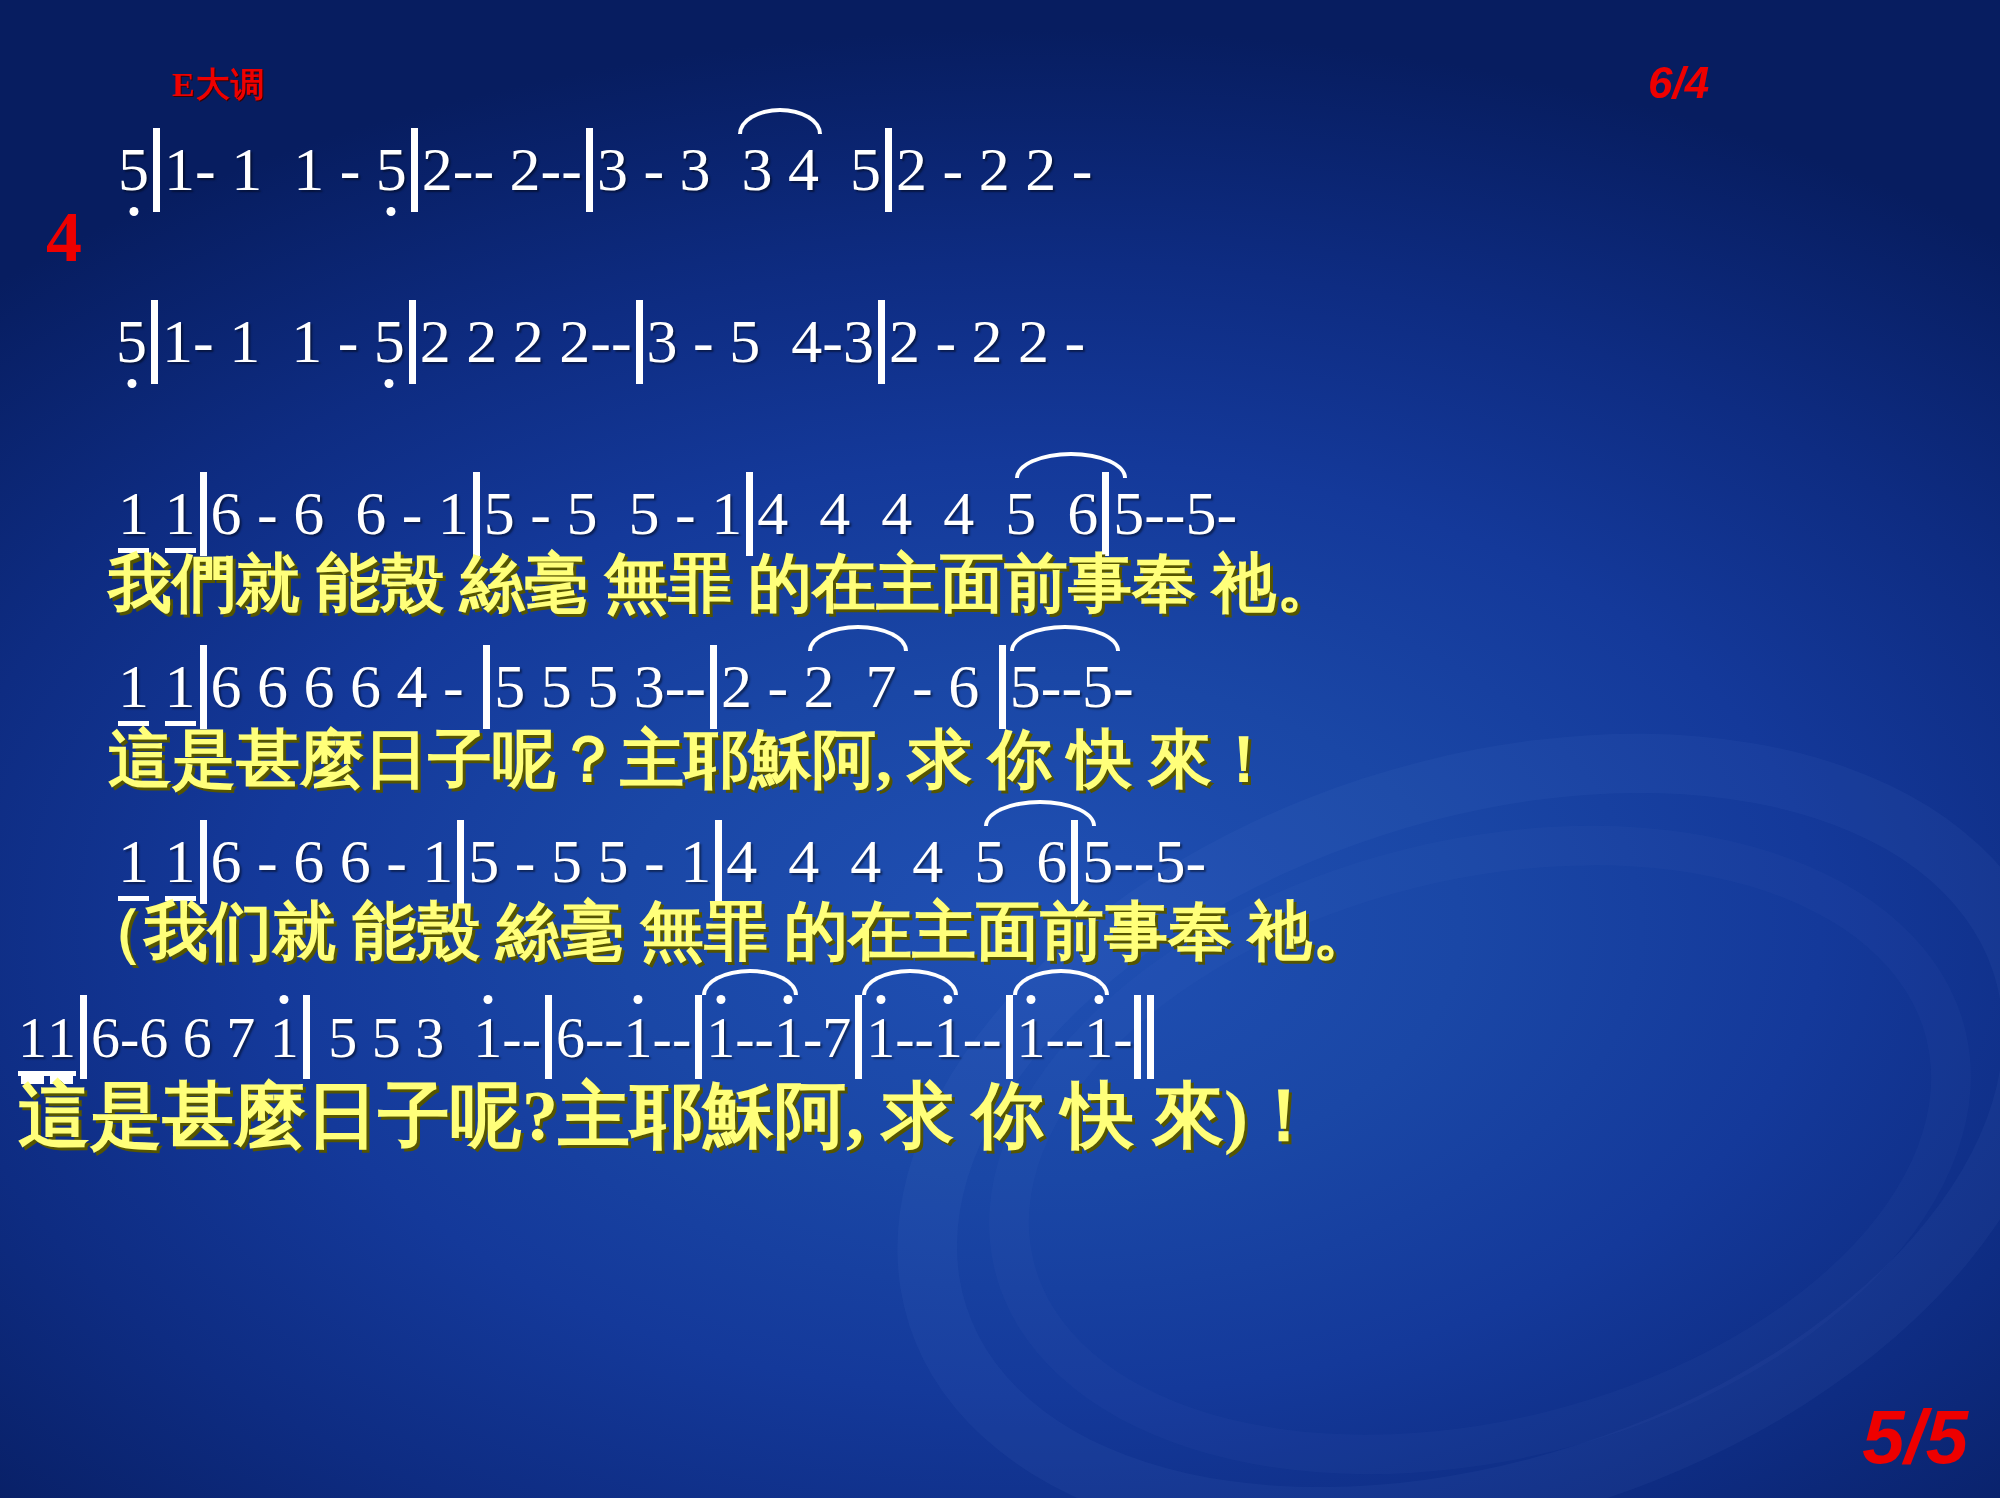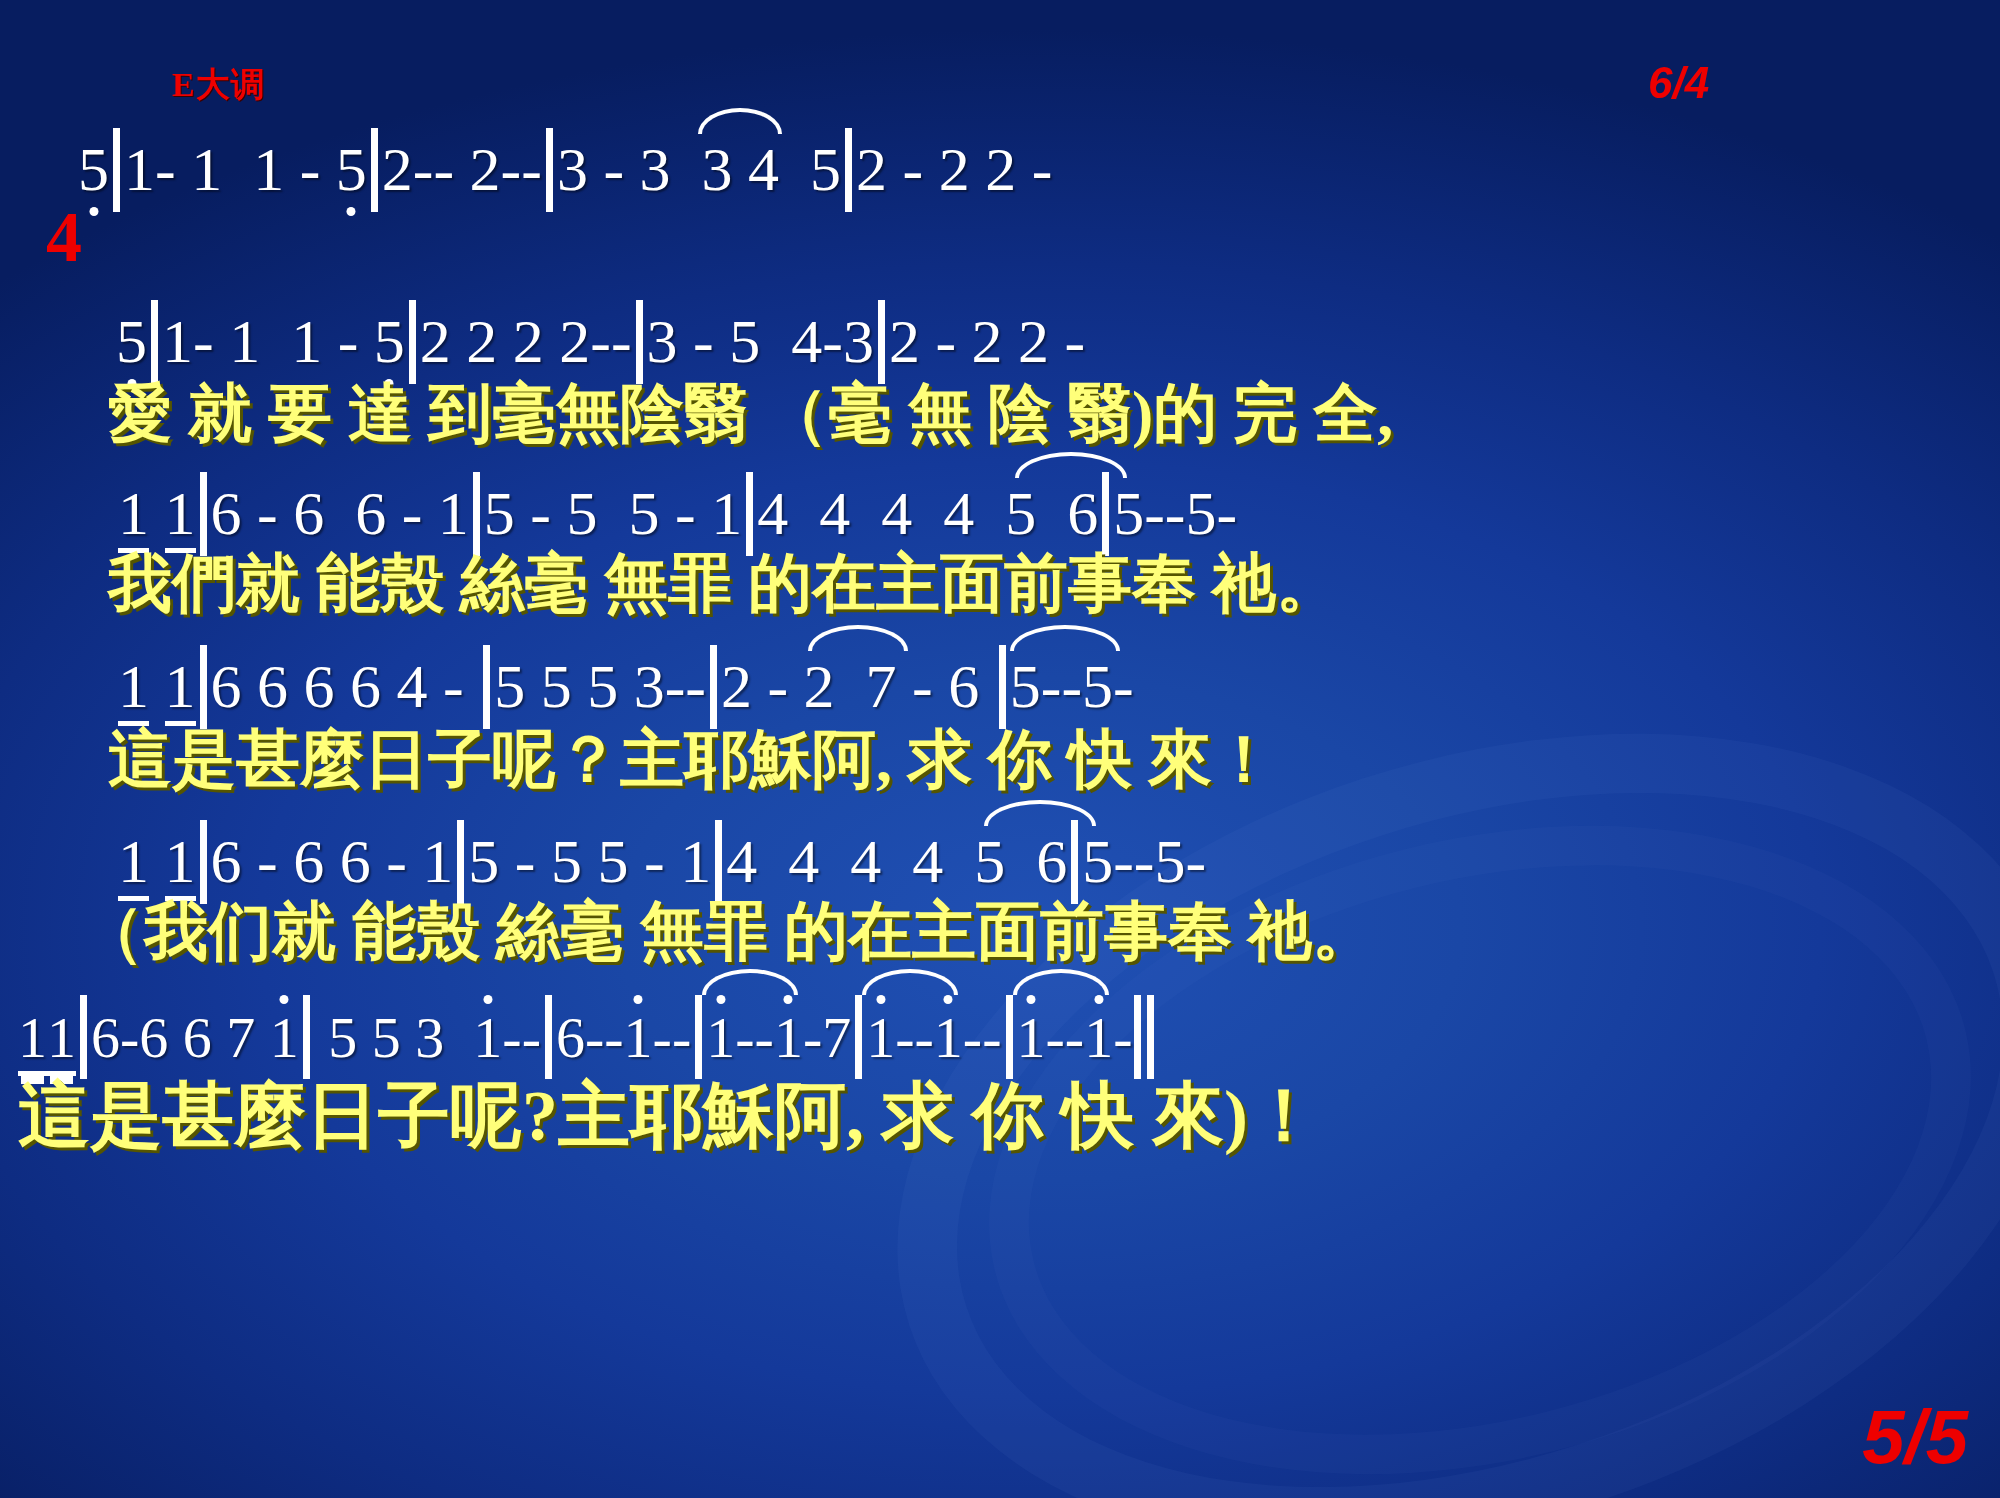--- a/index.html
+++ b/index.html
@@ -128,28 +128,27 @@
 
 <div id="slide">
   <div id="swoosh"></div>
   <div id="swoosh2"></div>
 
   <div class="key-sig">E大调</div>
   <div class="meter">6/4</div>
   <div class="beat-num">4</div>
   <div class="page-num">5/5</div>
 
-  <div class="row notes" style="top:128px; padding-left:78px;">
+  <div class="row notes" style="top:128px; padding-left:118px;">
     <span class="tok dotlow">5</span><span class="bar"></span><span class="tok">1</span><span class="tok">-</span>&nbsp;<span class="tok">1</span>&nbsp;&nbsp;<span class="tok">1</span>&nbsp;<span class="tok">-</span>&nbsp;<span class="tok dotlow">5</span><span class="bar"></span><span class="tok">2--</span>&nbsp;<span class="tok">2--</span><span class="bar"></span><span class="tok">3</span>&nbsp;<span class="tok">-</span>&nbsp;<span class="tok">3</span>&nbsp;&nbsp;<span class="tok" style="position:relative"><span class="slur" style="left:-4px; top:-30px; width:84px;"></span>3</span>&nbsp;<span class="tok">4</span>&nbsp;&nbsp;<span class="tok">5</span><span class="bar"></span><span class="tok">2</span>&nbsp;<span class="tok">-</span>&nbsp;<span class="tok">2</span>&nbsp;<span class="tok">2</span>&nbsp;<span class="tok">-</span>
   </div>
 
   <div class="row notes" style="top:300px; padding-left:116px;">
     <span class="tok dotlow">5</span><span class="bar"></span><span class="tok">1</span><span class="tok">-</span>&nbsp;<span class="tok">1</span>&nbsp;&nbsp;<span class="tok">1</span>&nbsp;<span class="tok">-</span>&nbsp;<span class="tok dotlow">5</span><span class="bar"></span><span class="tok">2</span>&nbsp;<span class="tok">2</span>&nbsp;<span class="tok">2</span>&nbsp;<span class="tok">2--</span><span class="bar"></span><span class="tok">3</span>&nbsp;<span class="tok">-</span>&nbsp;<span class="tok">5</span>&nbsp;&nbsp;<span class="tok">4</span><span class="tok">-</span><span class="tok">3</span><span class="bar"></span><span class="tok">2</span>&nbsp;<span class="tok">-</span>&nbsp;<span class="tok">2</span>&nbsp;<span class="tok">2</span>&nbsp;<span class="tok">-</span>
   </div>
-  <div class="row lyrics" style="top:382px; padding-left:108px;">愛 就 要 達  到毫無陰翳 （毫  無 陰 翳)的  完 全,</div>
 
   <div class="row notes" style="top:472px; padding-left:118px;">
     <span class="tok beam1">1</span>&nbsp;<span class="tok beam1">1</span><span class="bar"></span><span class="tok">6</span>&nbsp;<span class="tok">-</span>&nbsp;<span class="tok">6</span>&nbsp;&nbsp;<span class="tok">6</span>&nbsp;<span class="tok">-</span>&nbsp;<span class="tok">1</span><span class="bar"></span><span class="tok">5</span>&nbsp;<span class="tok">-</span>&nbsp;<span class="tok">5</span>&nbsp;&nbsp;<span class="tok">5</span>&nbsp;<span class="tok">-</span>&nbsp;<span class="tok">1</span><span class="bar"></span><span class="tok">4</span>&nbsp;&nbsp;<span class="tok">4</span>&nbsp;&nbsp;<span class="tok">4</span>&nbsp;&nbsp;<span class="tok">4</span>&nbsp;&nbsp;<span class="tok" style="position:relative"><span class="slur" style="left:10px; top:-30px; width:112px;"></span>5</span>&nbsp;&nbsp;<span class="tok">6</span><span class="bar"></span><span class="tok">5--5-</span>
   </div>
   <div class="row lyrics" style="top:552px; padding-left:108px;">我們就 能殼 絲毫 無罪 的在主面前事奉 祂。</div>
 
   <div class="row notes" style="top:645px; padding-left:118px;">
     <span class="tok beam1">1</span>&nbsp;<span class="tok beam1">1</span><span class="bar"></span><span class="tok">6</span>&nbsp;<span class="tok">6</span>&nbsp;<span class="tok">6</span>&nbsp;<span class="tok">6</span>&nbsp;<span class="tok">4</span>&nbsp;<span class="tok">-</span>&nbsp;<span class="bar"></span><span class="tok">5</span>&nbsp;<span class="tok">5</span>&nbsp;<span class="tok">5</span>&nbsp;<span class="tok">3</span><span class="tok">--</span><span class="bar"></span><span class="tok">2</span>&nbsp;<span class="tok">-</span>&nbsp;<span class="tok" style="position:relative"><span class="slur" style="left:4px; top:-30px; width:100px;"></span>2</span>&nbsp;&nbsp;<span class="tok">7</span>&nbsp;<span class="tok">-</span>&nbsp;<span class="tok">6</span>&nbsp;<span class="bar"></span><span class="tok" style="position:relative"><span class="slur" style="left:0px; top:-30px; width:110px;"></span>5--5-</span>
   </div>
   <div class="row lyrics" style="top:728px; padding-left:108px;">這是甚麼日子呢？主耶穌阿,   求  你 快    來！</div>

